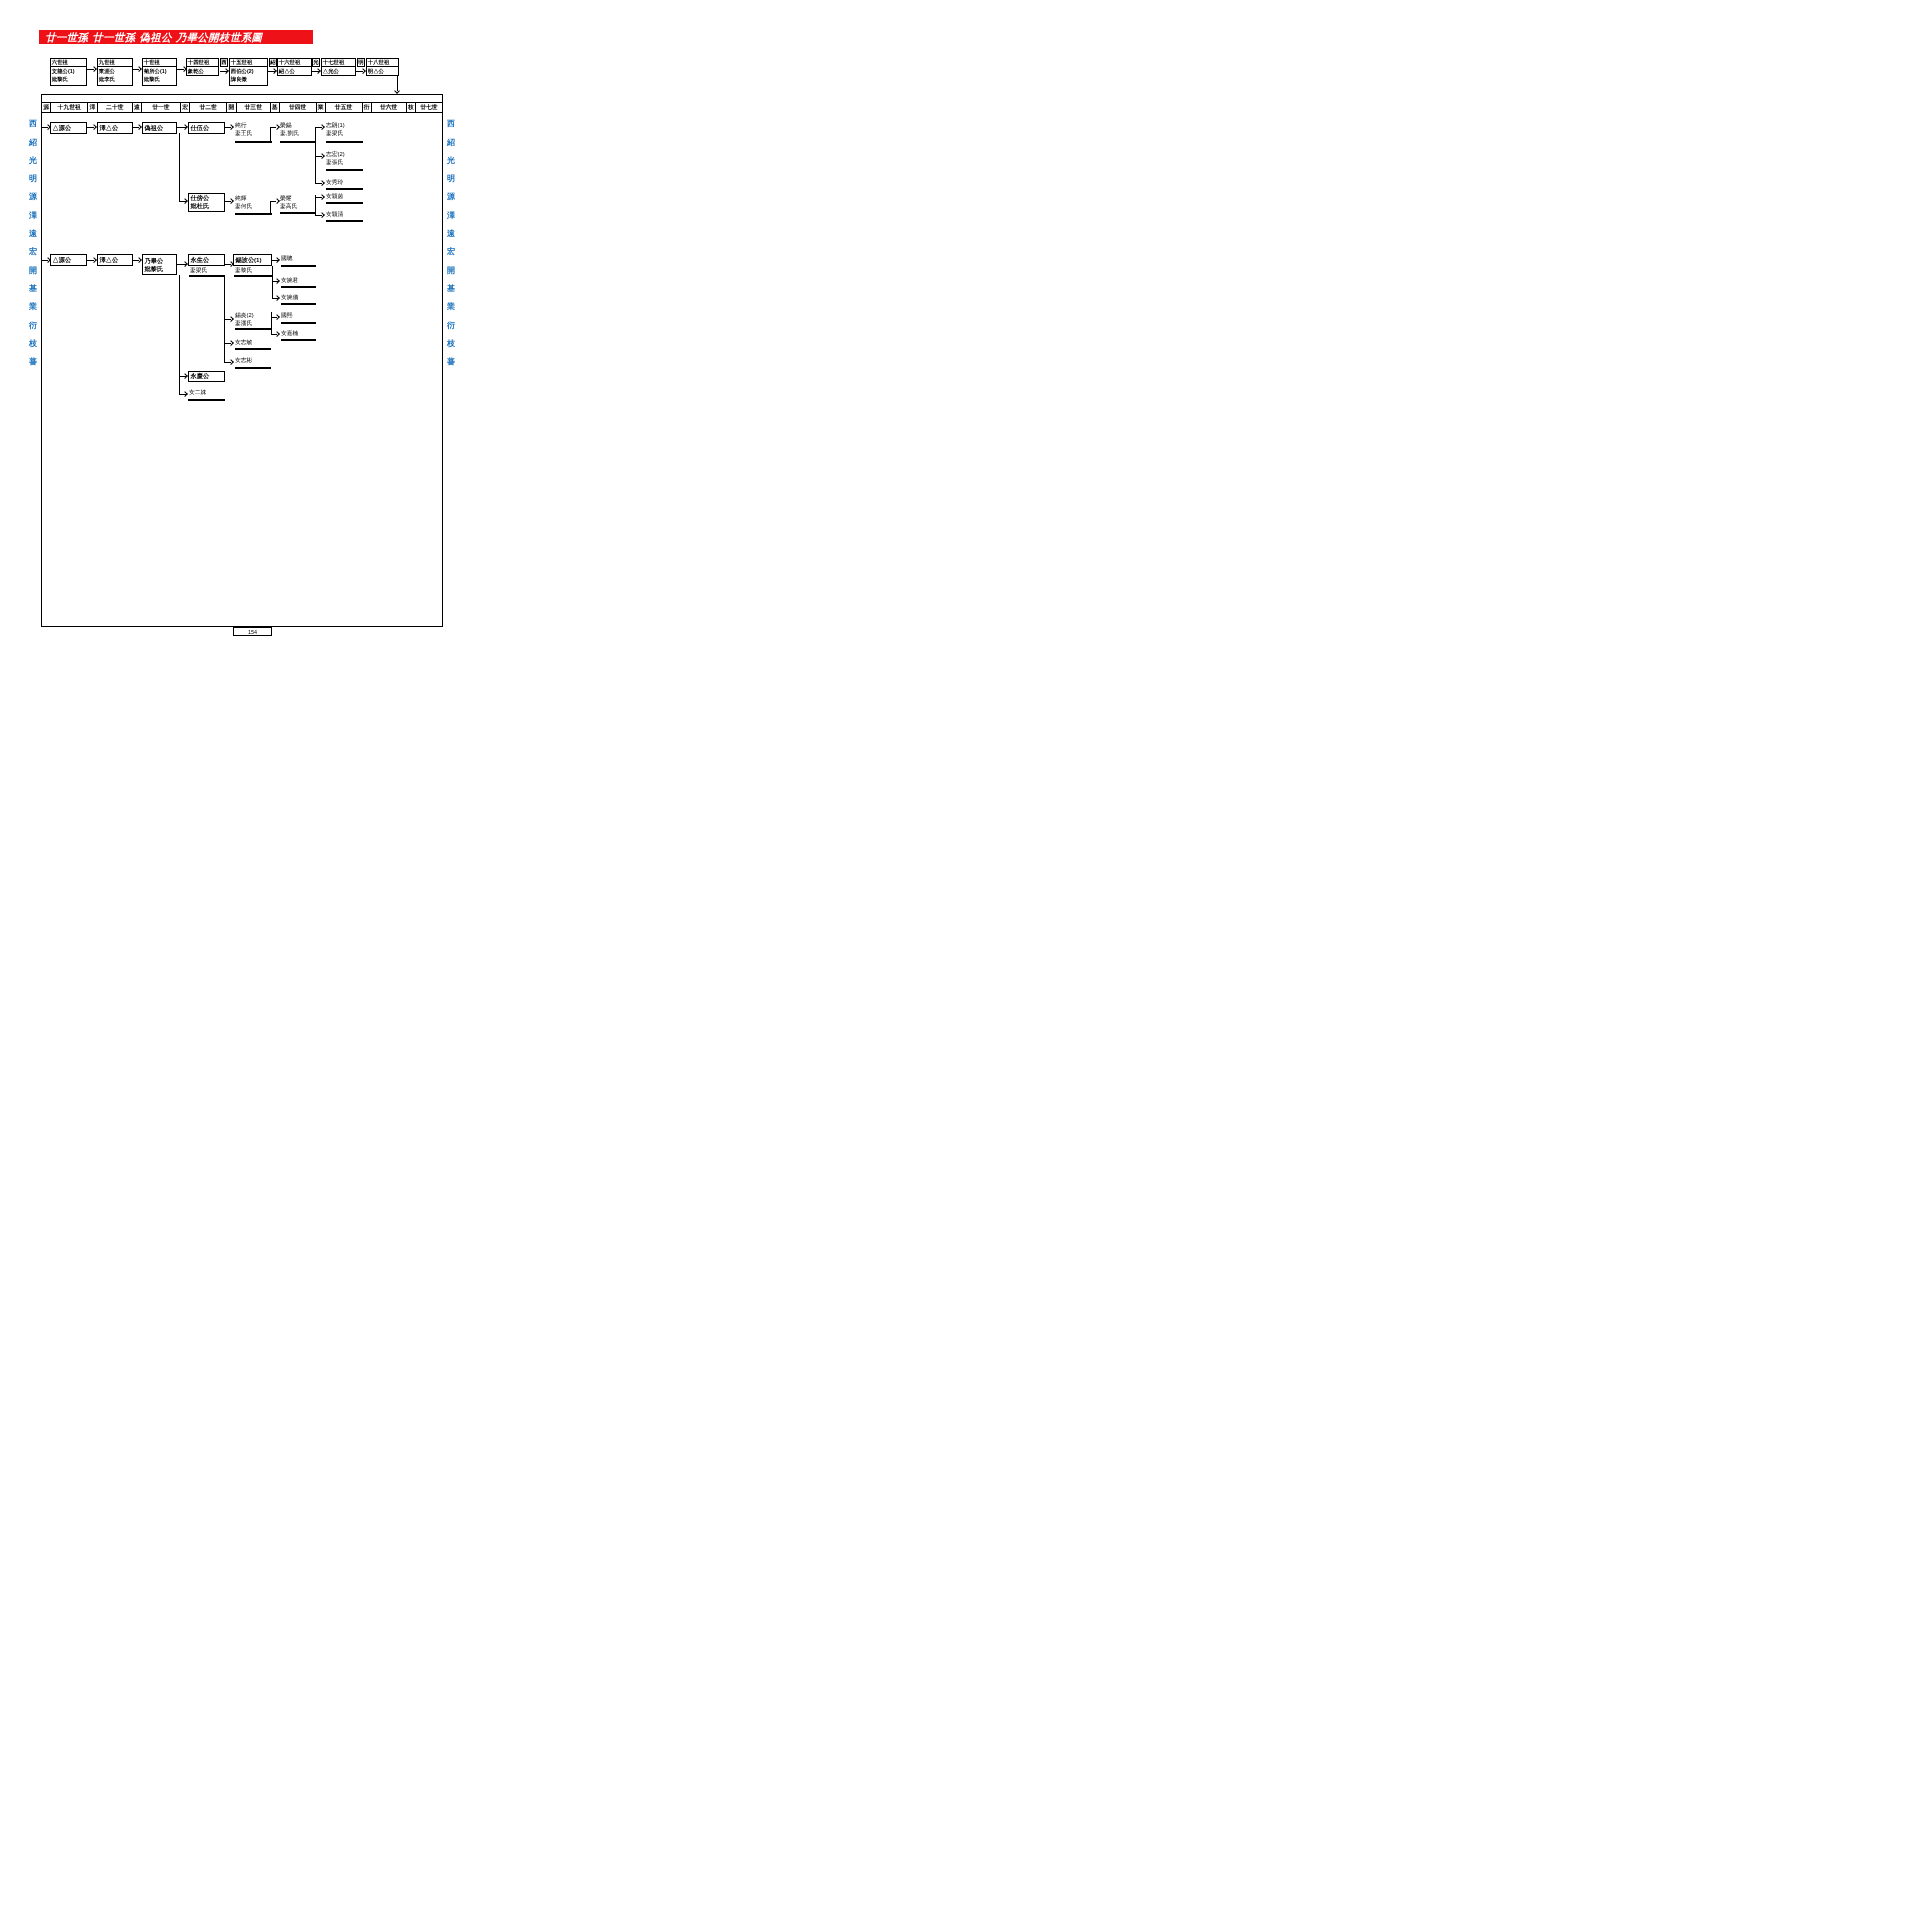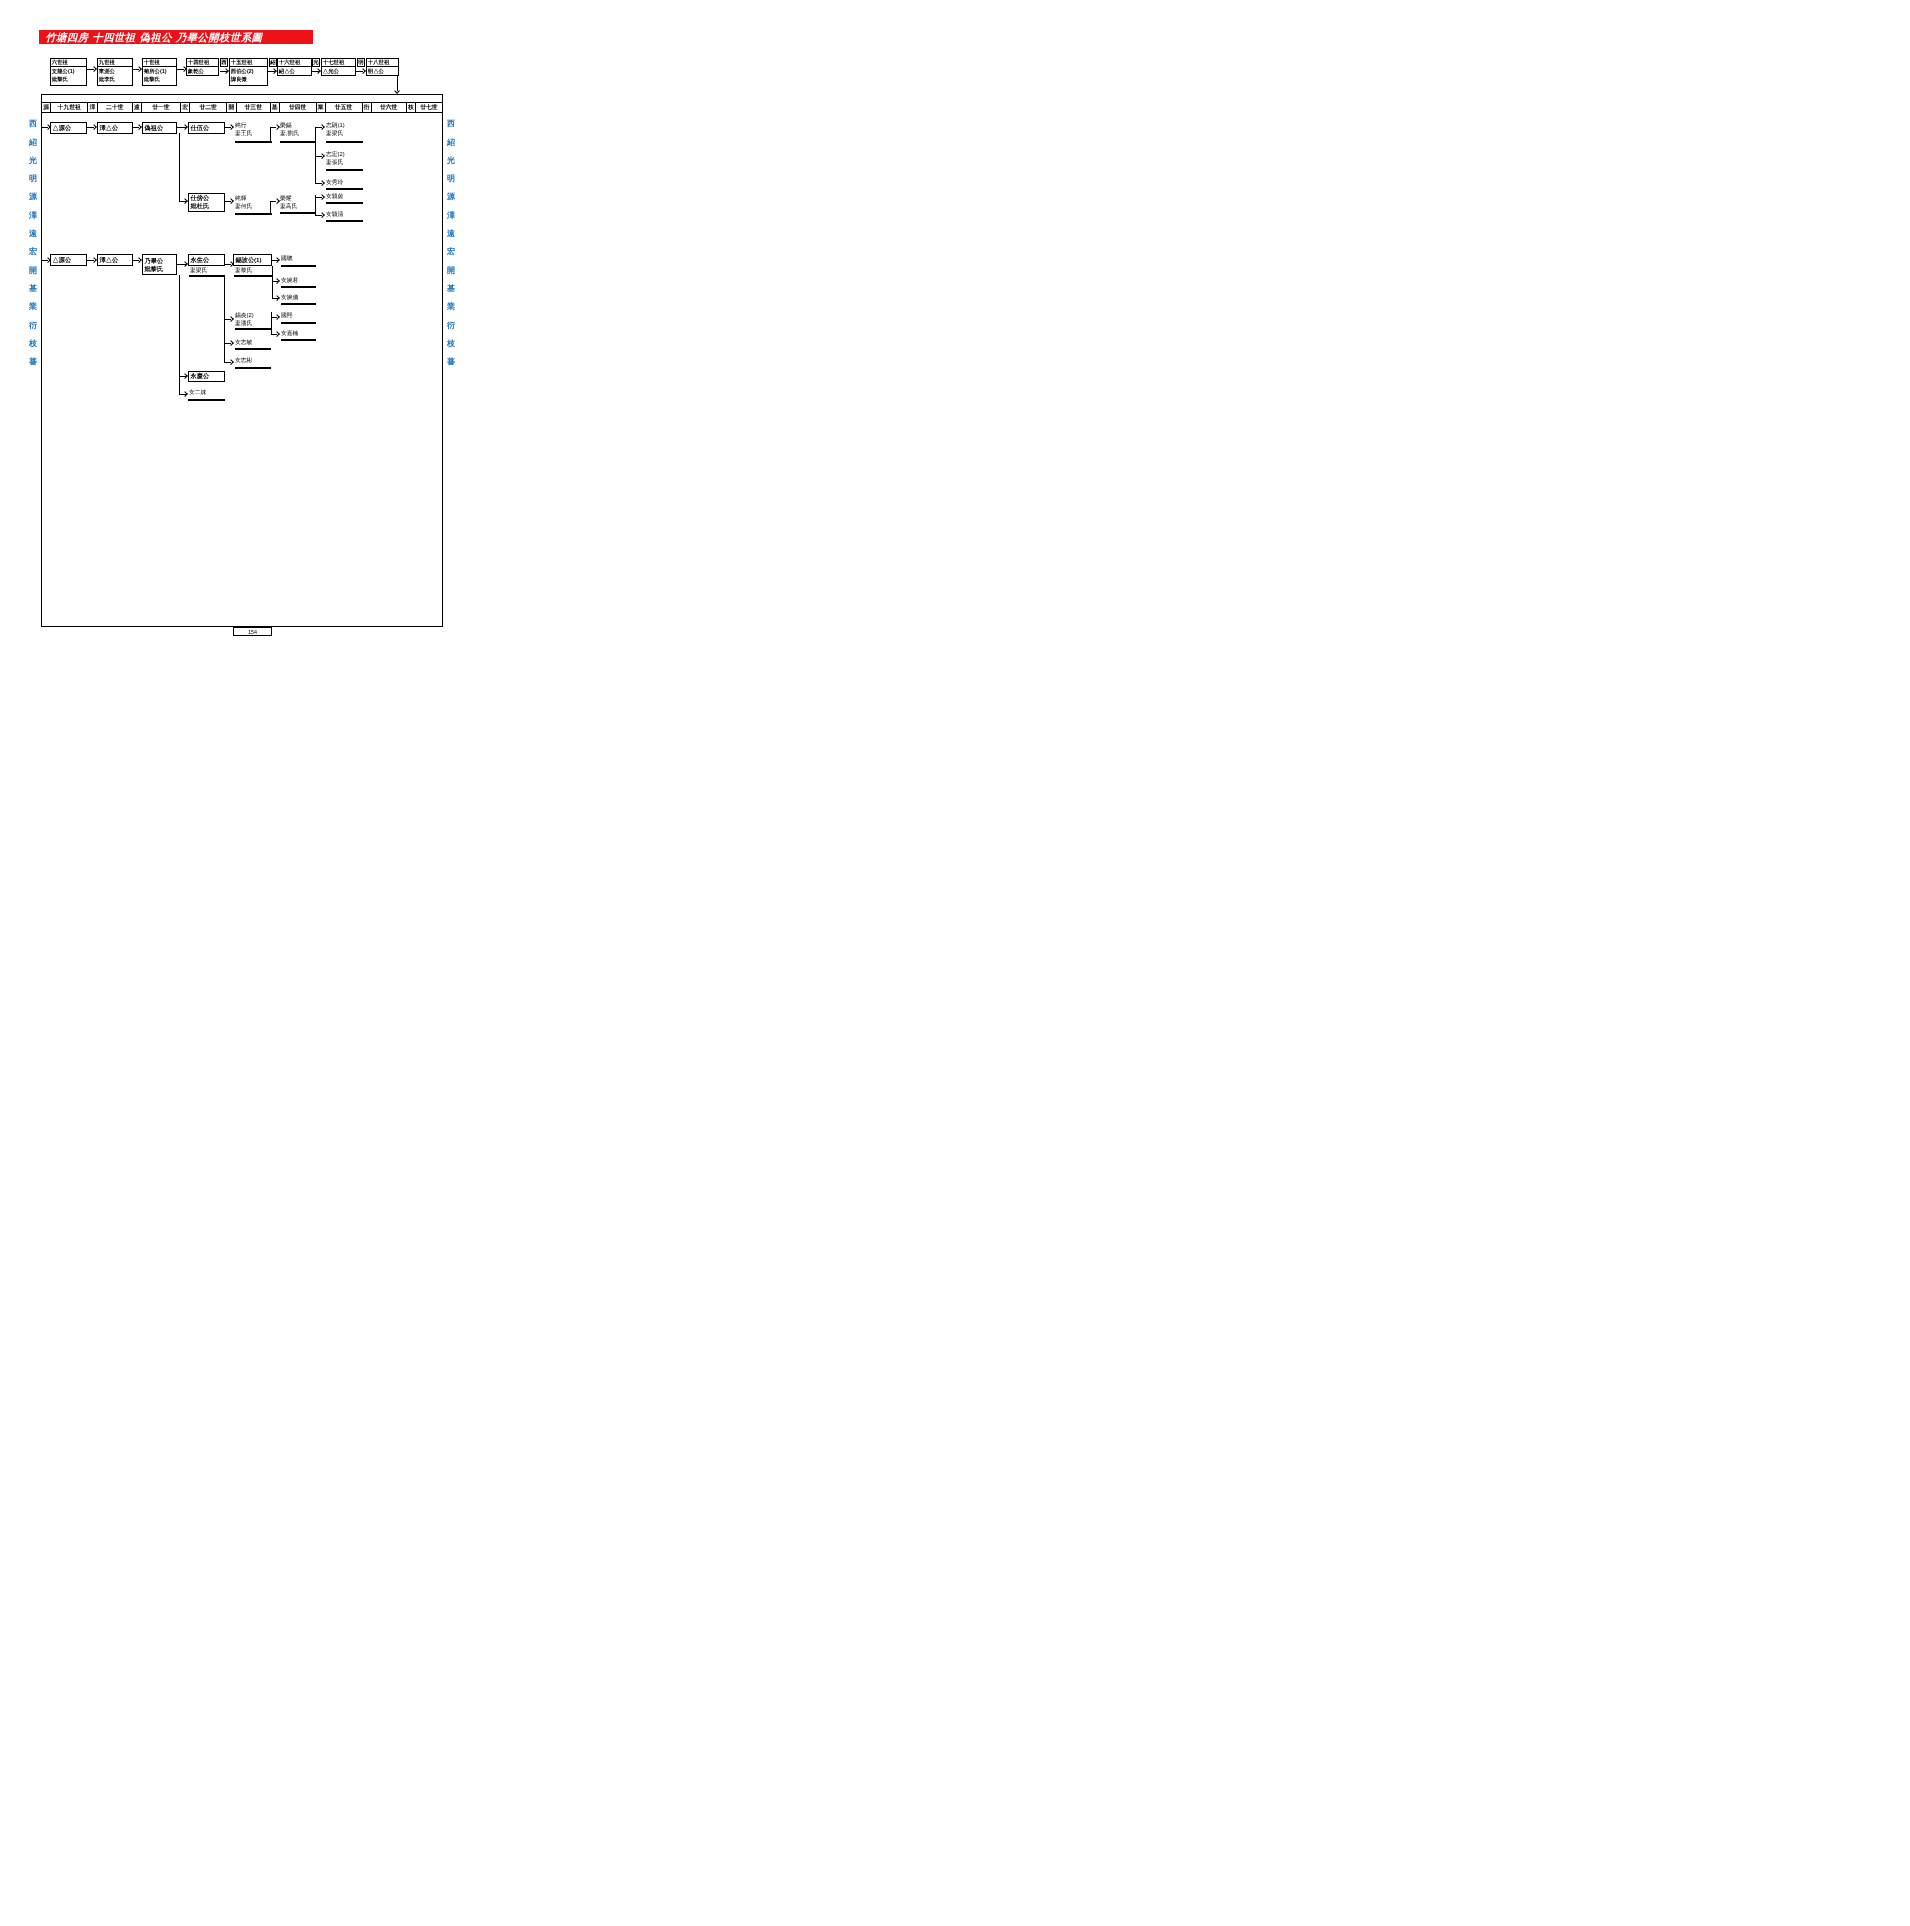--- a/index.html
+++ b/index.html
@@ -43,21 +43,21 @@
   .pgbox{position:absolute;left:233px;top:627px;width:39px;height:9.2px;border:1.2px solid #000;
          box-sizing:border-box;display:flex;align-items:center;justify-content:center;
          font-size:5.4px;background:#fff;}
 </style>
 </head>
 <body>
 
 <div class="page">
 
   <div class="titlebar">
-    <div class="titletext">竹塘四房 十四世祖 偽祖公 乃畢公開枝世系圖</div>
+    <div class="titletext">廿一世孫 廿一世孫 偽祖公 乃畢公開枝世系圖</div>
   </div>
 
   <div class="abx" style="left:50px;top:58px;width:37px;height:28px;">
     <div class="ah">六世祖</div>
     <div class="al">文龍公(1)</div>
     <div class="al">妣黎氏</div>
   </div>
   <div class="abx" style="left:97px;top:58px;width:36px;height:28px;">
     <div class="ah">九世祖</div>
     <div class="al">東涯公</div>

